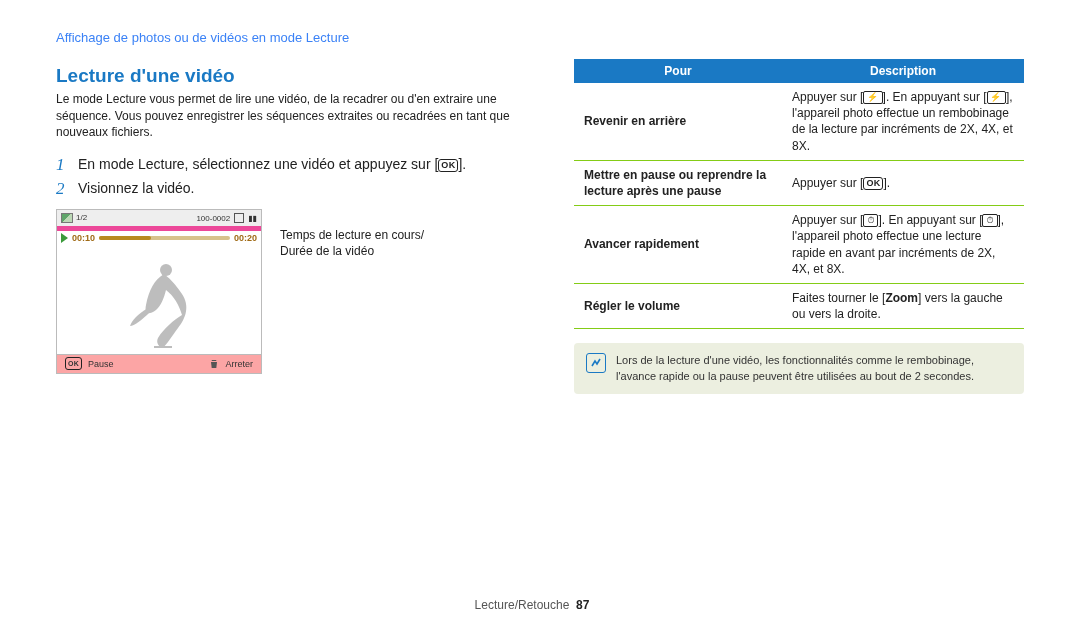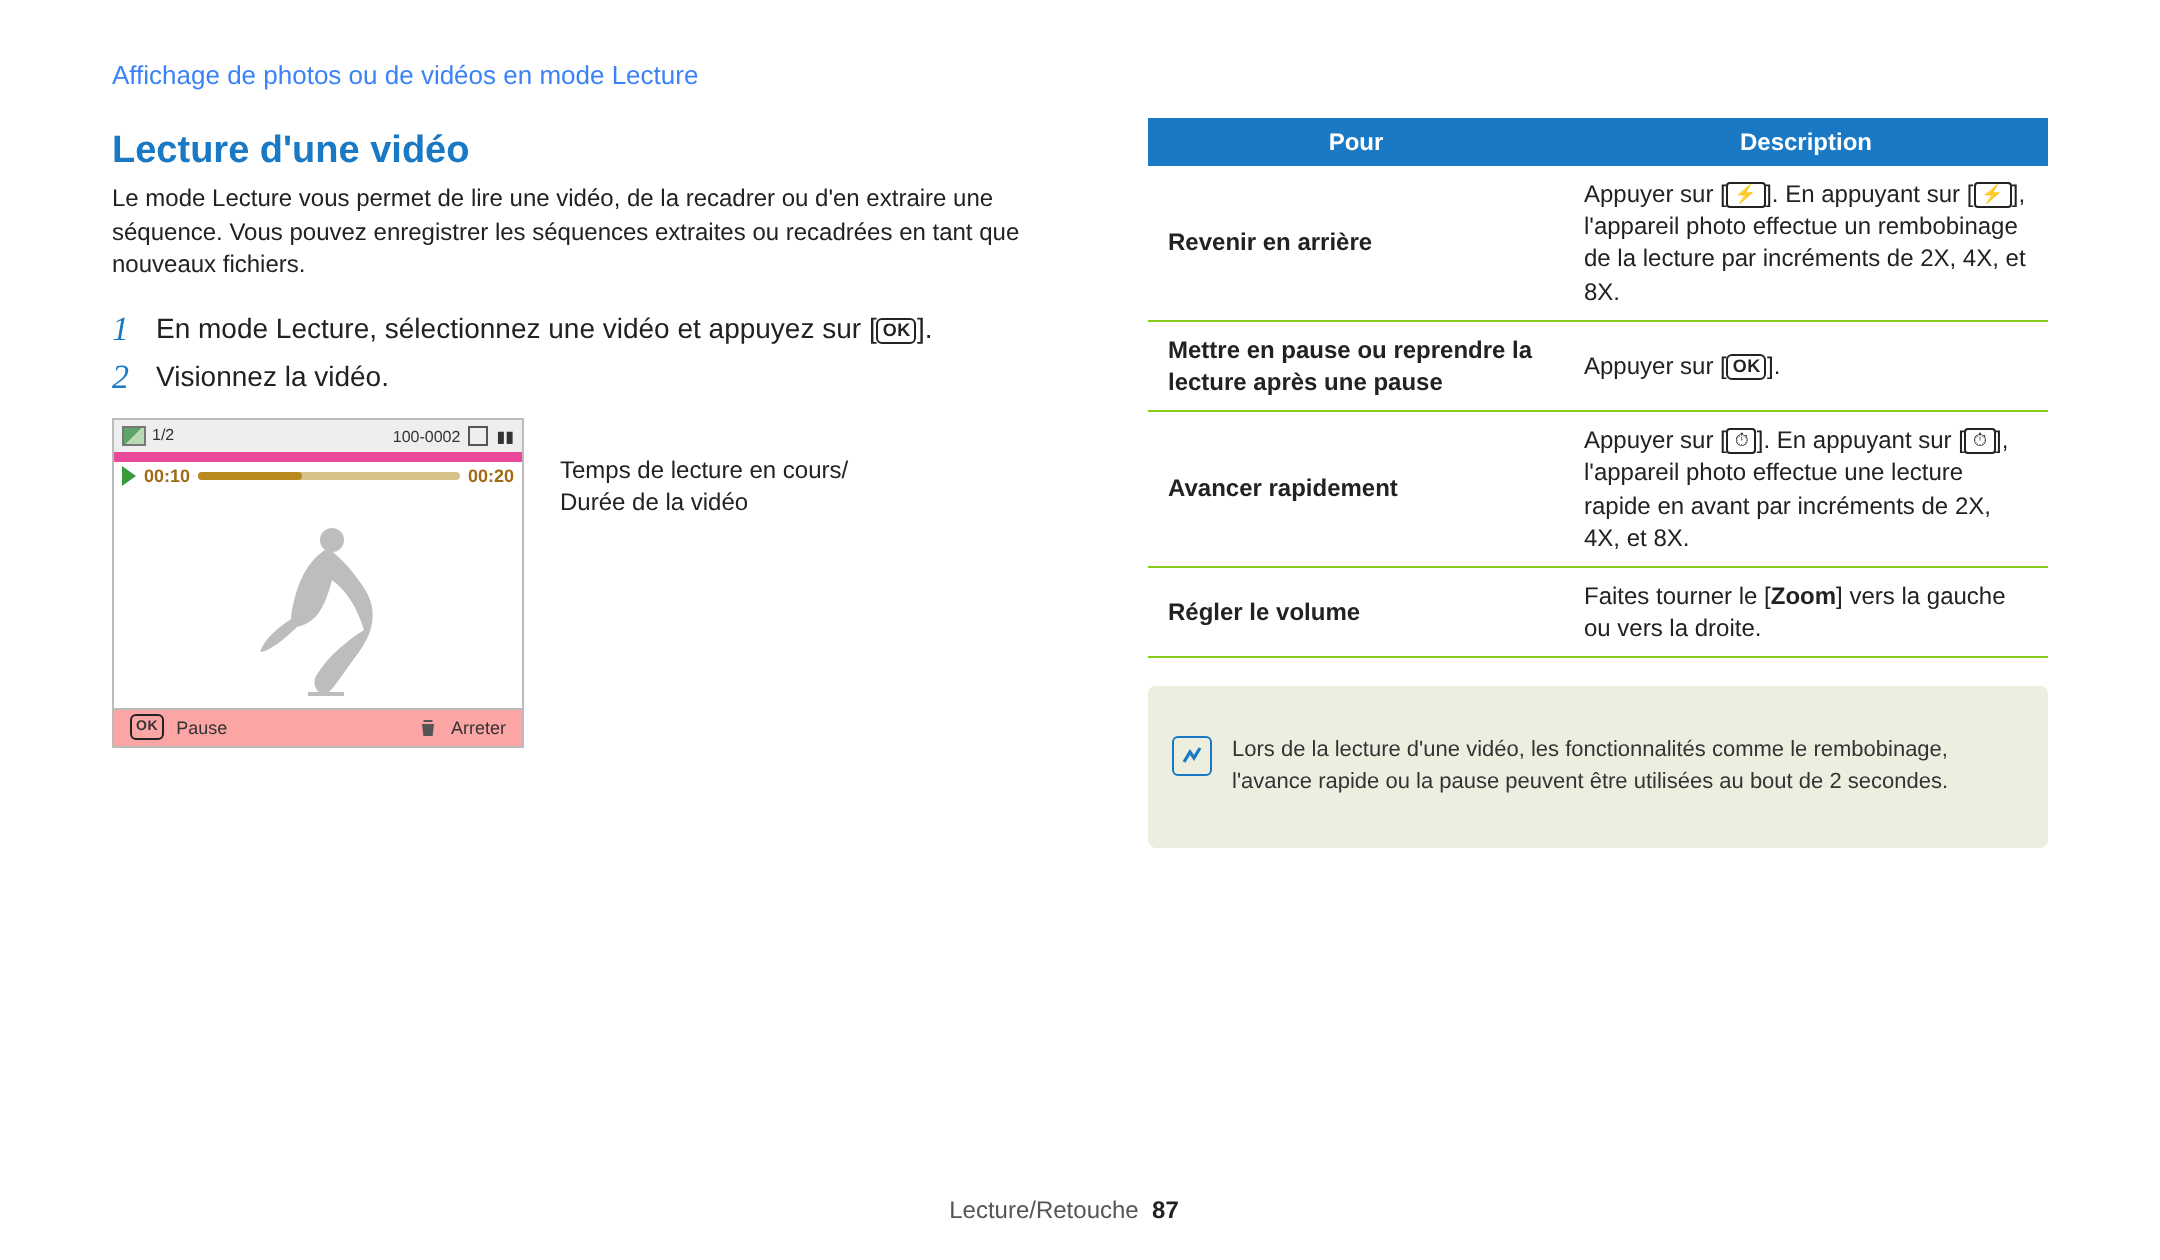--- a/index.html
+++ b/index.html
@@ -176,21 +176,21 @@
     line-height: 1.35;
   }
   table.ops td:first-child {
     font-weight: 700;
     width: 188px;
   }
   .note {
     margin-top: 14px;
     background: #ecefe0;
     border-radius: 4px;
-    padding: 25px 12px;
+    padding: 10px 12px;
     display: flex;
     gap: 10px;
     font-size: 11px;
     line-height: 1.4;
     color: #333;
   }
   .note-icon {
     width: 18px; height: 18px;
     flex: none;
     border: 1.5px solid #1a79c4;

